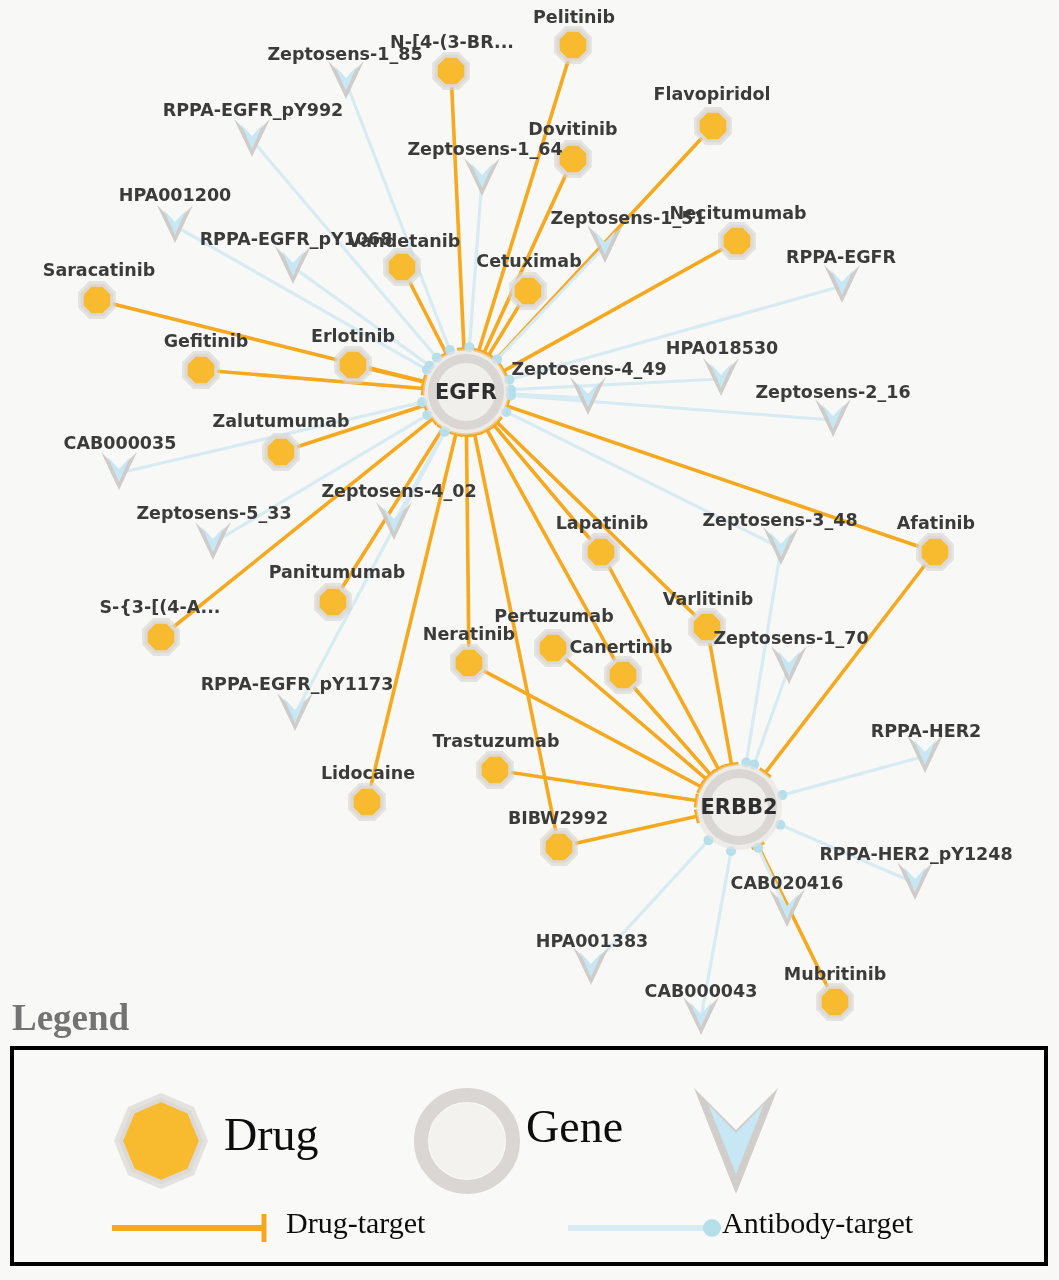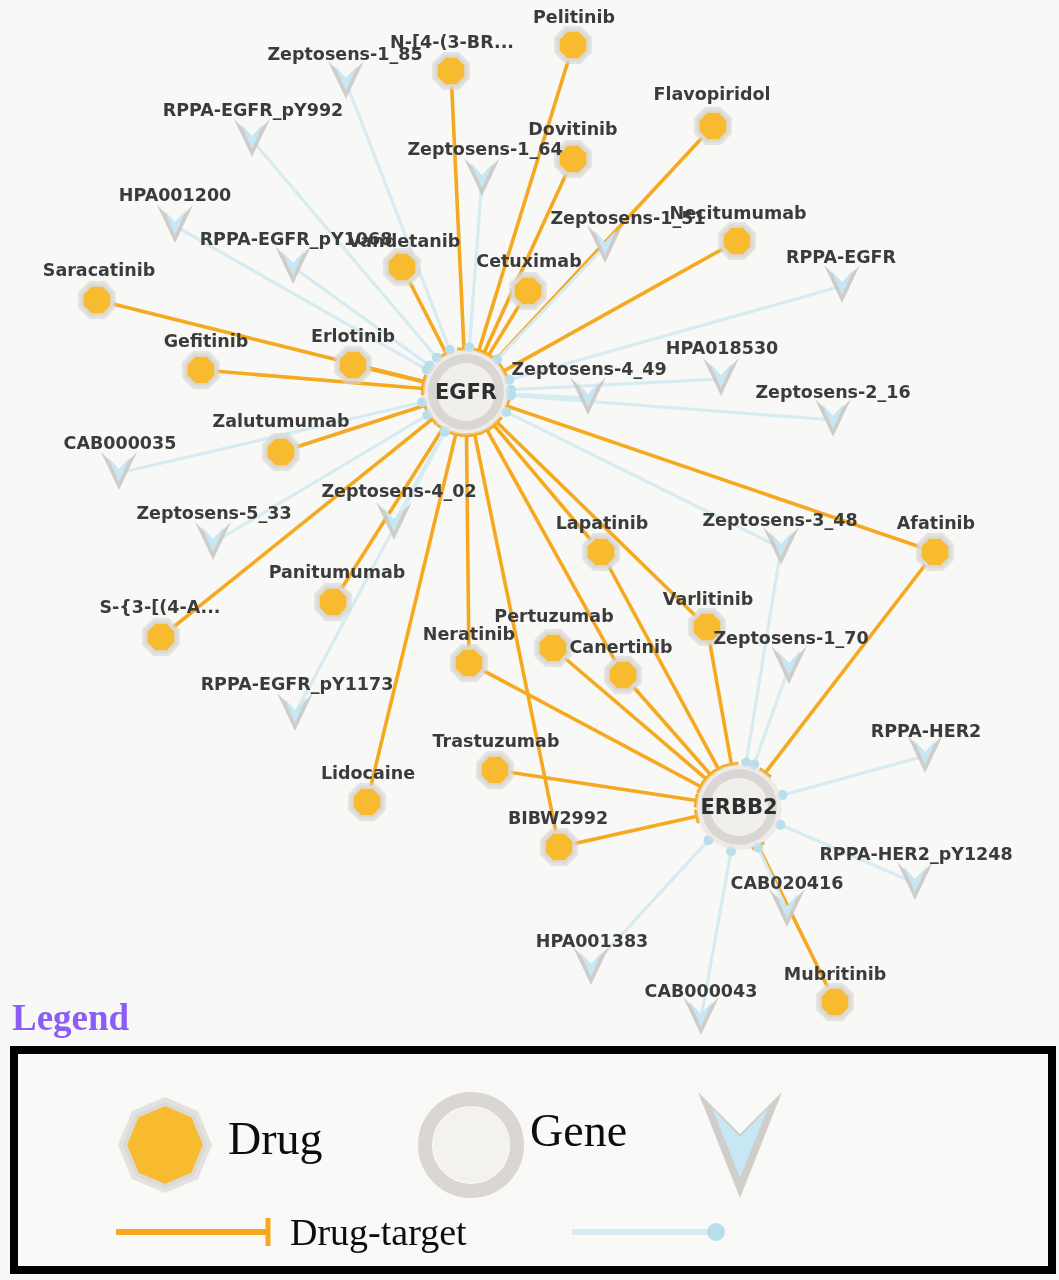--- a/index.html
+++ b/index.html
@@ -18,36 +18,36 @@
   }
   .gene-label{
     font-family:"DejaVu Sans","Liberation Sans",sans-serif;
     font-weight:700;
     fill:#2E2E2E;
   }
   
   .legend-title{
     position:absolute;left:12px;top:996px;
     font-family:"Liberation Serif","DejaVu Serif",serif;
-    font-weight:700;font-size:37px;color:#8b5cf6;
+    font-weight:700;font-size:37px;color:#737373;
   }
   .legend-box{
     position:absolute;left:10px;top:1046px;
     width:1030px;height:212px;
-    border:8px solid #000000;background:#F9F9F7;
+    border:4px solid #000000;background:#F9F9F7;
   }
   .lg-item-label{
     position:absolute;
     font-family:"Liberation Serif","DejaVu Serif",serif;
     color:#0d0d0d;font-size:46px;
   }
   .lg-edge-label{
     position:absolute;
     font-family:"Liberation Serif","DejaVu Serif",serif;
-    color:#0d0d0d;font-size:38px;
+    color:#0d0d0d;font-size:30px;
   }
   .lg-shape{position:absolute;}
 </style>
 </head>
 <body>
 
 <div class="stage">
 
   <svg id="network-svg" width="1059" height="1280" viewBox="0 0 1059 1280">
       <g>
@@ -416,14 +416,15 @@
     <svg class="lg-shape" style="left:92px;top:158px" width="172" height="40" viewBox="0 0 172 40">
       <line x1="6" y1="20" x2="158" y2="20" stroke="#F6A81F" stroke-width="6"></line>
       <line x1="158" y1="6" x2="158" y2="34" stroke="#F6A81F" stroke-width="5"></line>
     </svg>
     <span class="lg-edge-label" style="left:272px;top:156px">Drug-target</span>
 
     <svg class="lg-shape" style="left:548px;top:158px" width="166" height="40" viewBox="0 0 166 40">
       <line x1="6" y1="20" x2="148" y2="20" stroke="#D7EBF2" stroke-width="6"></line>
       <circle cx="150" cy="20" r="9" fill="#B7DEEB"></circle>
     </svg>
+    <span class="lg-edge-label" style="left:708px;top:156px">Antibody-target</span>
   </div>
 </div>
 
 </body></html>

